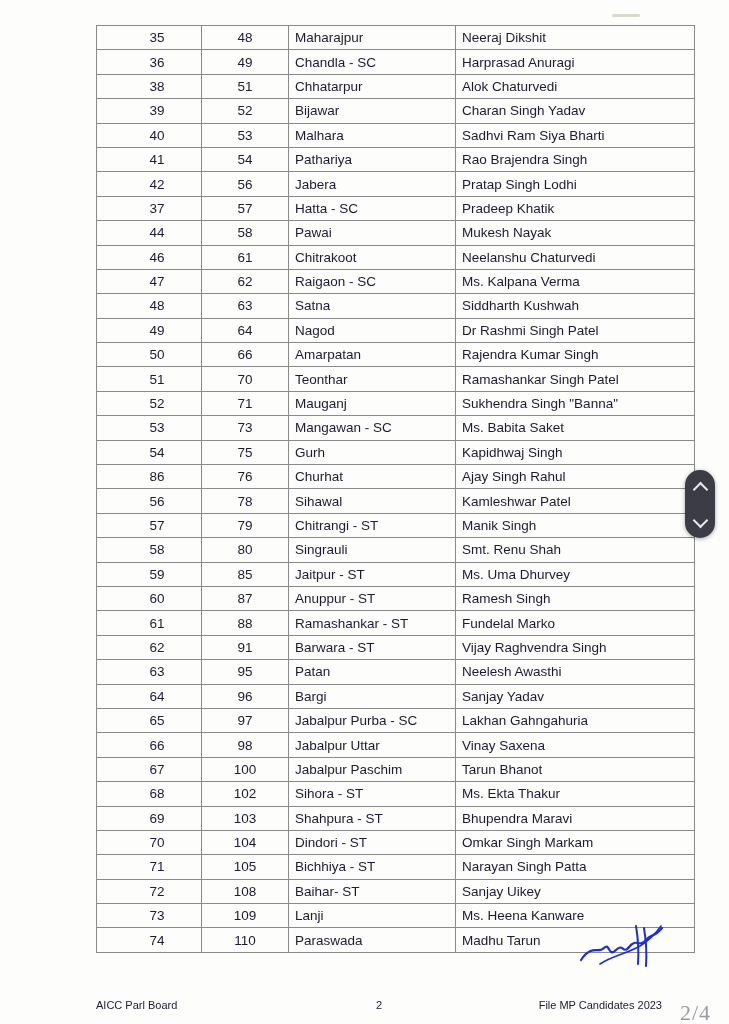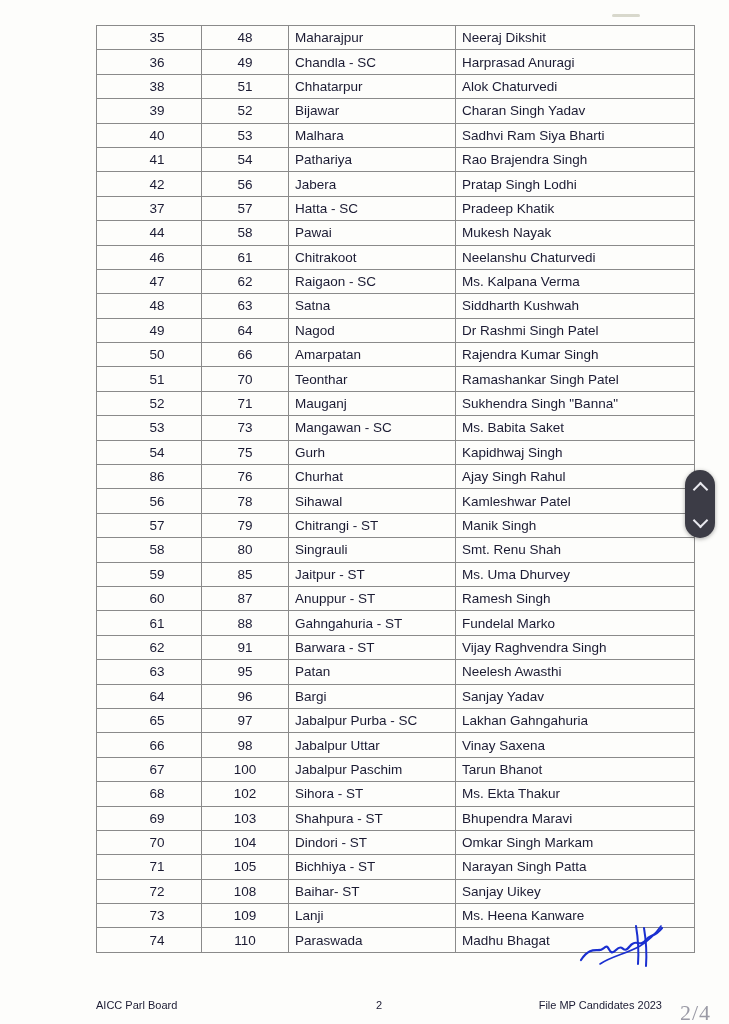--- a/index.html
+++ b/index.html
@@ -267,21 +267,21 @@
         </tr>
         <tr>
           <td class="c-sl">60</td>
           <td class="c-ac">87</td>
           <td class="c-name">Anuppur - ST</td>
           <td class="c-cand">Ramesh Singh</td>
         </tr>
         <tr>
           <td class="c-sl">61</td>
           <td class="c-ac">88</td>
-          <td class="c-name">Gahngahuria - ST</td>
+          <td class="c-name">Ramashankar - ST</td>
           <td class="c-cand">Fundelal Marko</td>
         </tr>
         <tr>
           <td class="c-sl">62</td>
           <td class="c-ac">91</td>
           <td class="c-name">Barwara - ST</td>
           <td class="c-cand">Vijay Raghvendra Singh</td>
         </tr>
         <tr>
           <td class="c-sl">63</td>
@@ -346,21 +346,21 @@
         <tr>
           <td class="c-sl">73</td>
           <td class="c-ac">109</td>
           <td class="c-name">Lanji</td>
           <td class="c-cand">Ms. Heena Kanware</td>
         </tr>
         <tr>
           <td class="c-sl">74</td>
           <td class="c-ac">110</td>
           <td class="c-name">Paraswada</td>
-          <td class="c-cand">Madhu Bhagat</td>
+          <td class="c-cand">Madhu Tarun</td>
         </tr>
       </tbody>
   </table>
 
   <svg class="signature" viewBox="0 0 90 56">
     <path d="M3 40 C 14 24, 20 34, 26 28 C 32 22, 30 38, 38 30 C 46 22, 44 36, 52 26 C 58 18, 62 28, 68 20 C 72 14, 76 18, 84 8" stroke="#1a2fd0" stroke-width="2.2" fill="none" stroke-linecap="round"></path>
     <path d="M22 44 C 34 36, 48 34, 62 26 C 70 21, 76 16, 83 6" stroke="#1a2fd0" stroke-width="1.6" fill="none" stroke-linecap="round"></path>
     <path d="M58 6 C 60 18, 61 30, 60 44" stroke="#1a2fd0" stroke-width="2" fill="none" stroke-linecap="round"></path>
     <path d="M66 8 C 68 20, 69 32, 68 46" stroke="#1a2fd0" stroke-width="2" fill="none" stroke-linecap="round"></path>
   </svg>

